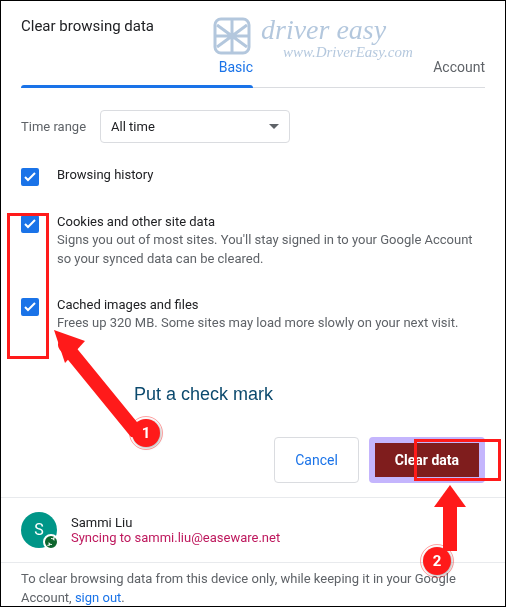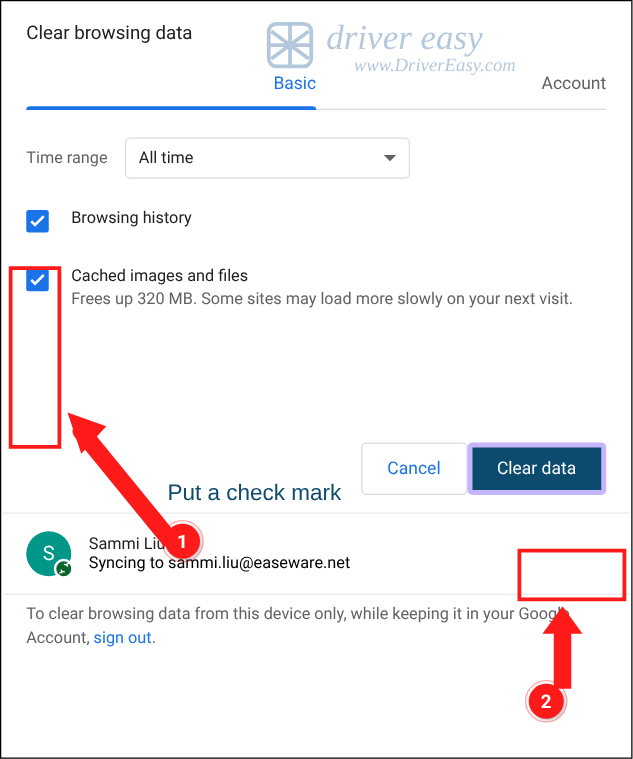--- a/index.html
+++ b/index.html
@@ -6,37 +6,37 @@
 body{font-family:Roboto,Arial,sans-serif;font-size:13px;color:#3c4043;background:#fff;width:506px;height:607px;position:relative;border:1px solid #000}
 .header{padding:16px 20px 4px}
 .title{font-size:15px;color:#202124;font-weight:400}
 .tabs{display:flex;border-bottom:1px solid #dadce0;margin-top:12px}
 .tab{flex:1;text-align:right;padding:12px 0;color:#5f6368;font-size:14px;cursor:pointer;position:relative}
 .tab.active{color:#1a73e8}
 .tab.active::after{content:'';position:absolute;bottom:-1px;left:0;right:0;height:3px;background:#1a73e8;border-radius:3px 3px 0 0}
 .body{padding:18px 20px 0}
 .timerange{display:flex;align-items:center;gap:14px;margin-bottom:24px}
 .tr-label{color:#5f6368;font-size:13px}
-.select{display:flex;align-items:center;justify-content:space-between;border:1px solid #dadce0;border-radius:4px;padding:8px 10px;width:228px;color:#202124;font-size:13px;cursor:pointer}
+.select{display:flex;align-items:center;justify-content:space-between;border:1px solid #dadce0;border-radius:4px;padding:8px 10px;width:190px;color:#202124;font-size:13px;cursor:pointer}
 .items{display:flex;flex-direction:column;gap:28px}
 .item{display:flex;gap:18px;align-items:flex-start}
 .cb{width:18px;height:18px;border:2px solid #1a73e8;border-radius:2px;background:#1a73e8;display:flex;align-items:center;justify-content:center;flex-shrink:0;margin-top:1px;cursor:pointer}
 .item-title{color:#202124;font-size:13px;margin-bottom:2px}
 .item-desc{color:#5f6368;font-size:13px;line-height:1.45}
 .link{color:#1a73e8}
-.actions{display:flex;justify-content:flex-end;gap:0;padding:14px 20px}
+.actions{display:flex;justify-content:flex-end;gap:10px;padding:14px 20px}
 .btn{border-radius:4px;padding:9px 20px;font-size:14px;cursor:pointer;font-family:inherit}
 .btn-cancel{background:#fff;border:1px solid #dadce0;color:#1a73e8}
-.btn-primary{background:#0c4a6e;border:4px solid #c4b5fd;color:#fff;font-weight:400}
+.btn-primary{background:#7f1d1d;border:6px solid #c4b5fd;color:#fff;font-weight:700}
 .hr{border:none;border-top:1px solid #e8eaed}
 .profile{display:flex;align-items:center;gap:14px;padding:14px 20px}
 .avatar{width:36px;height:36px;border-radius:50%;background:#009688;color:#fff;display:flex;align-items:center;justify-content:center;font-size:16px;position:relative}
 .avatar-badge{position:absolute;bottom:-2px;right:-2px;width:16px;height:16px;border-radius:50%;background:#0d652d;border:2px solid #fff;display:flex;align-items:center;justify-content:center}
 .profile-name{color:#202124;font-size:13px}
-.profile-email{color:#000000;font-size:13px}
+.profile-email{color:#be185d;font-size:13px}
 .footer-note{padding:6px 20px 18px;color:#5f6368;font-size:13px;line-height:1.5}
 
 .hl{position:absolute;border:3px solid #ff1a1a;pointer-events:none}
 .hl1{left:6px;top:212px;width:42px;height:146px}
 .hl2{left:413px;top:438px;width:87px;height:42px}
 .num{position:absolute;width:28px;height:28px;border-radius:50%;background:#ff1a1a;color:#fff;display:flex;align-items:center;justify-content:center;font-size:15px;font-weight:bold;box-shadow:1px 1px 3px rgba(0,0,0,0.3)}
 .num::after{content:'';position:absolute;top:-3px;left:-3px;right:-3px;bottom:-3px;border:1px solid rgba(255,26,26,0.4);border-radius:50%}
 .n1{left:131px;top:418px}
 .n2{left:422px;top:546px}
 .anno-text{position:absolute;left:133px;top:383px;color:#0c4a6e;font-size:18px;font-family:Arial}
@@ -73,20 +73,31 @@
       <div class="cb">
         <svg width="12" height="10" viewBox="0 0 12 10">
             <path d="M1 5l3 3 7-7" stroke="#fff" stroke-width="2" fill="none"></path>
           </svg>
       </div>
       <div>
         <div class="item-title">Browsing history</div>
       </div>
     </div>
 
+    <div class="item">
+      <div class="cb">
+        <svg width="12" height="10" viewBox="0 0 12 10">
+            <path d="M1 5l3 3 7-7" stroke="#fff" stroke-width="2" fill="none"></path>
+          </svg>
+      </div>
+      <div>
+        <div class="item-title">Cookies and other site data</div>
+        <div class="item-desc">Signs you out of most sites. You'll stay signed in to your Google Account so your synced data can be cleared.</div>
+      </div>
+    </div>
 
     <div class="item">
       <div class="cb">
         <svg width="12" height="10" viewBox="0 0 12 10">
             <path d="M1 5l3 3 7-7" stroke="#fff" stroke-width="2" fill="none"></path>
           </svg>
       </div>
       <div>
         <div class="item-title">Cached images and files</div>
         <div class="item-desc">Frees up 320 MB. Some sites may load more slowly on your next visit.</div>

